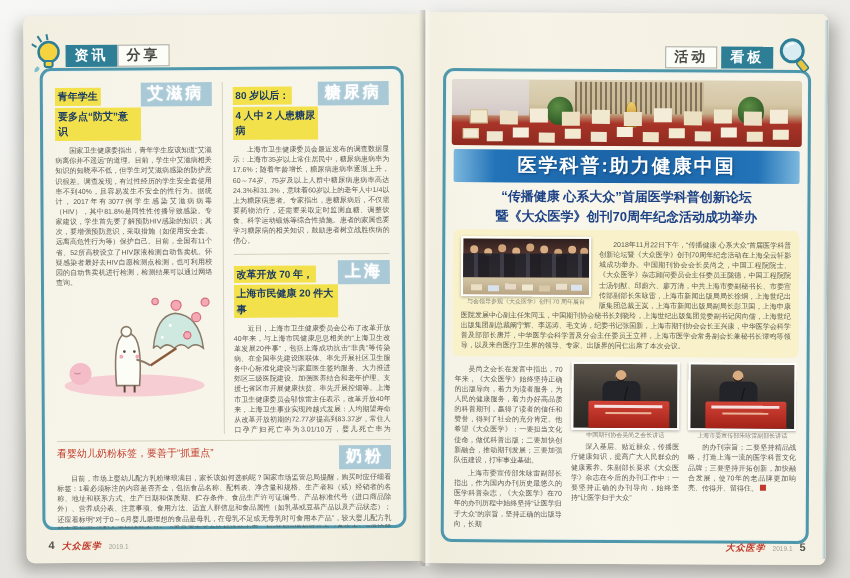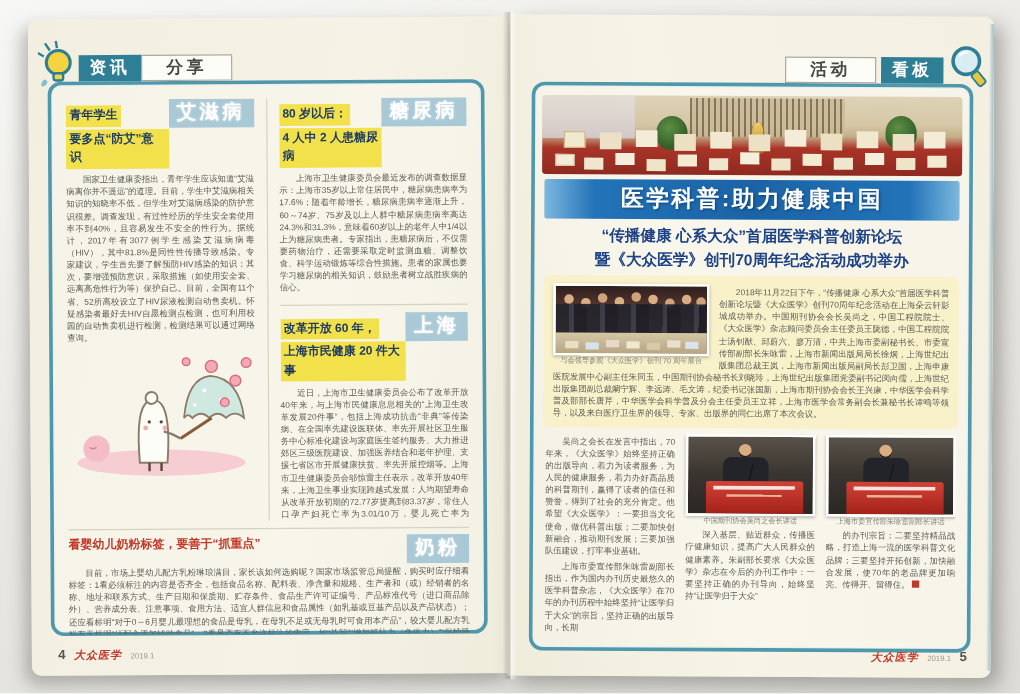--- a/index.html
+++ b/index.html
@@ -13,23 +13,23 @@
                border-radius:8px 2px 2px 8px; box-shadow:-5px 7px 14px rgba(60,60,55,.35); transform:rotate(-.35deg); }
   .page-right { left:399px; top:3px; width:403px; height:551px; background:linear-gradient(80deg,#efecdc 0%,#f7f4e7 40%,#f3f0e2 100%);
                 border-radius:2px 8px 8px 2px; box-shadow:7px 7px 16px rgba(60,60,55,.38); transform:rotate(.3deg); }
   .page-right::after { content:""; position:absolute; right:0; top:6px; bottom:6px; width:4px;
                 background:linear-gradient(90deg,rgba(0,0,0,0) 0,#bcd3da 40%,#7fa8b4 100%); opacity:.7; }
   .spine { position:absolute; left:394px; top:0; width:12px; height:556px;
            background:linear-gradient(90deg,rgba(0,0,0,0) 0%,rgba(90,85,70,.28) 45%,rgba(255,255,255,.5) 60%,rgba(0,0,0,0) 100%); z-index:5; }
 
   
   .pl-header { position:absolute; left:8px; top:18px; display:flex; align-items:center; gap:0; z-index:3; }
-  .pr-header { position:absolute; right:4px; top:24px; display:flex; align-items:center; gap:4px; z-index:3; }
+  .pr-header { position:absolute; right:17px; top:24px; display:flex; align-items:center; gap:4px; z-index:3; }
   .hdr-dark { background:#2e7f96; color:#fff; font-weight:bold; font-size:14px; letter-spacing:3px; padding:2px 9px; }
-  .hdr-light { background:#fdfdf8; color:#4a4a44; font-weight:bold; font-size:14px; letter-spacing:3px; padding:1px 20px; border:1px solid #a8a89e; }
+  .hdr-light { background:#fdfdf8; color:#4a4a44; font-weight:bold; font-size:14px; letter-spacing:3px; padding:1px 8px; border:1px solid #a8a89e; }
   .bulb { margin-right:-4px; }
 
   
   .frame { position:absolute; border:3px solid #4f98ab; border-radius:11px; background:rgba(255,255,253,.25); box-shadow:0 0 0 1px #e7f0f2 inset; }
   .frame-left { left:16px; top:52px; width:364px; height:462px; padding:12px 12px 8px; }
   .frame-right { left:18px; top:56px; width:368px; height:474px; padding:6px 0 0; }
 
   .cols { display:flex; gap:0; height:352px; overflow:hidden; }
   .col { flex:1; min-width:0; }
   .col-a { padding-right:10px; border-right:1px solid #d6d2c0; }
@@ -39,21 +39,21 @@
              padding:1px 7px 2px; text-shadow:0 0 2px rgba(255,255,255,.8); flex:none; }
   .titles { line-height:1.55; }
   .hl { display:inline-block; background:#f2e14a; color:#1c3c64; font-weight:bold; font-size:10px; padding:1px 3px; }
   .body-sm { font-size:7px; line-height:1.45; color:#5b5b54; text-align:justify; text-indent:2em; margin:3px 0 0; }
   .divider { border-top:1px solid #d6d2c0; margin:7px 0 6px; }
 
   .illo { margin-top:6px; text-align:center; }
 
   .milk { border-top:1px solid #d6d2c0; margin-top:6px; padding-top:5px; height:88px; overflow:hidden; }
   .milk-head { display:flex; justify-content:space-between; align-items:flex-start; }
-  .milk-title { color:#c23b2a; font-weight:bold; font-size:10px; }
+  .milk-title { color:#c23b2a; font-weight:normal; font-size:10px; }
   .endmark { display:inline-block; width:6px; height:6px; background:#c0392b; margin-left:2px; }
 
   .pl-footer { position:absolute; left:22px; bottom:10px; display:flex; align-items:baseline; gap:7px; }
   .pr-footer { position:absolute; right:20px; bottom:10px; display:flex; align-items:baseline; gap:7px; }
   .pgnum { font-size:11px; color:#55554e; font-weight:bold; }
   .maglogo { color:#c0392b; font-weight:bold; font-style:italic; font-size:9px; letter-spacing:1px; }
   .issue { font-size:6.5px; color:#9a9a90; }
 
   
   .photo { position:relative; overflow:hidden; background:#777; }
@@ -173,21 +173,21 @@
                 <span class="hl">4 人中 2 人患糖尿病</span>
               </div>
               <span class="tagchip">糖尿病</span>
             </div>
             <p class="body-sm">上海市卫生健康委员会最近发布的调查数据显示：上海市35岁以上常住居民中，糖尿病患病率为17.6%；随着年龄增长，糖尿病患病率逐渐上升，60～74岁、75岁及以上人群中糖尿病患病率高达24.3%和31.3%，意味着60岁以上的老年人中1/4以上为糖尿病患者。专家指出，患糖尿病后，不仅需要药物治疗，还需要采取定时监测血糖、调整饮食、科学运动锻炼等综合性措施。患者的家属也要学习糖尿病的相关知识，鼓励患者树立战胜疾病的信心。</p>
 
             <div class="divider"></div>
 
             <div class="art-head">
               <div class="titles">
-                <span class="hl">改革开放 60 年，</span><br>
+                <span class="hl">改革开放 70 年，</span><br>
                 <span class="hl">上海市民健康 20 件大事</span>
               </div>
               <span class="tagchip">上海</span>
             </div>
             <p class="body-sm">近日，上海市卫生健康委员会公布了改革开放40年来，与上海市民健康息息相关的“上海卫生改革发展20件事”，包括上海成功抗击“非典”等传染病、在全国率先建设医联体、率先开展社区卫生服务中心标准化建设与家庭医生签约服务、大力推进郊区三级医院建设、加强医养结合和老年护理、支援七省区市开展健康扶贫、率先开展控烟等。上海市卫生健康委员会邬惊雷主任表示，改革开放40年来，上海卫生事业实现跨越式发展：人均期望寿命从改革开放初期的72.77岁提高到83.37岁，常住人口孕产妇死亡率为3.01/10万，婴儿死亡率为3.71‰，市民三大健康指标连续十多年保持世界领先水平。上海卫生系统要牢固树立“没有全民健康就没有全面小康”的理念，始终遵循卫生事业发展的客观规律，永远把人民健康放在心上；上海要努力建成亚洲一流医学中心城市，进一步提升医疗服务能级和核心竞争力。</p>
           </div>
         </div>
 
         <div class="milk">
           <div class="milk-head">

